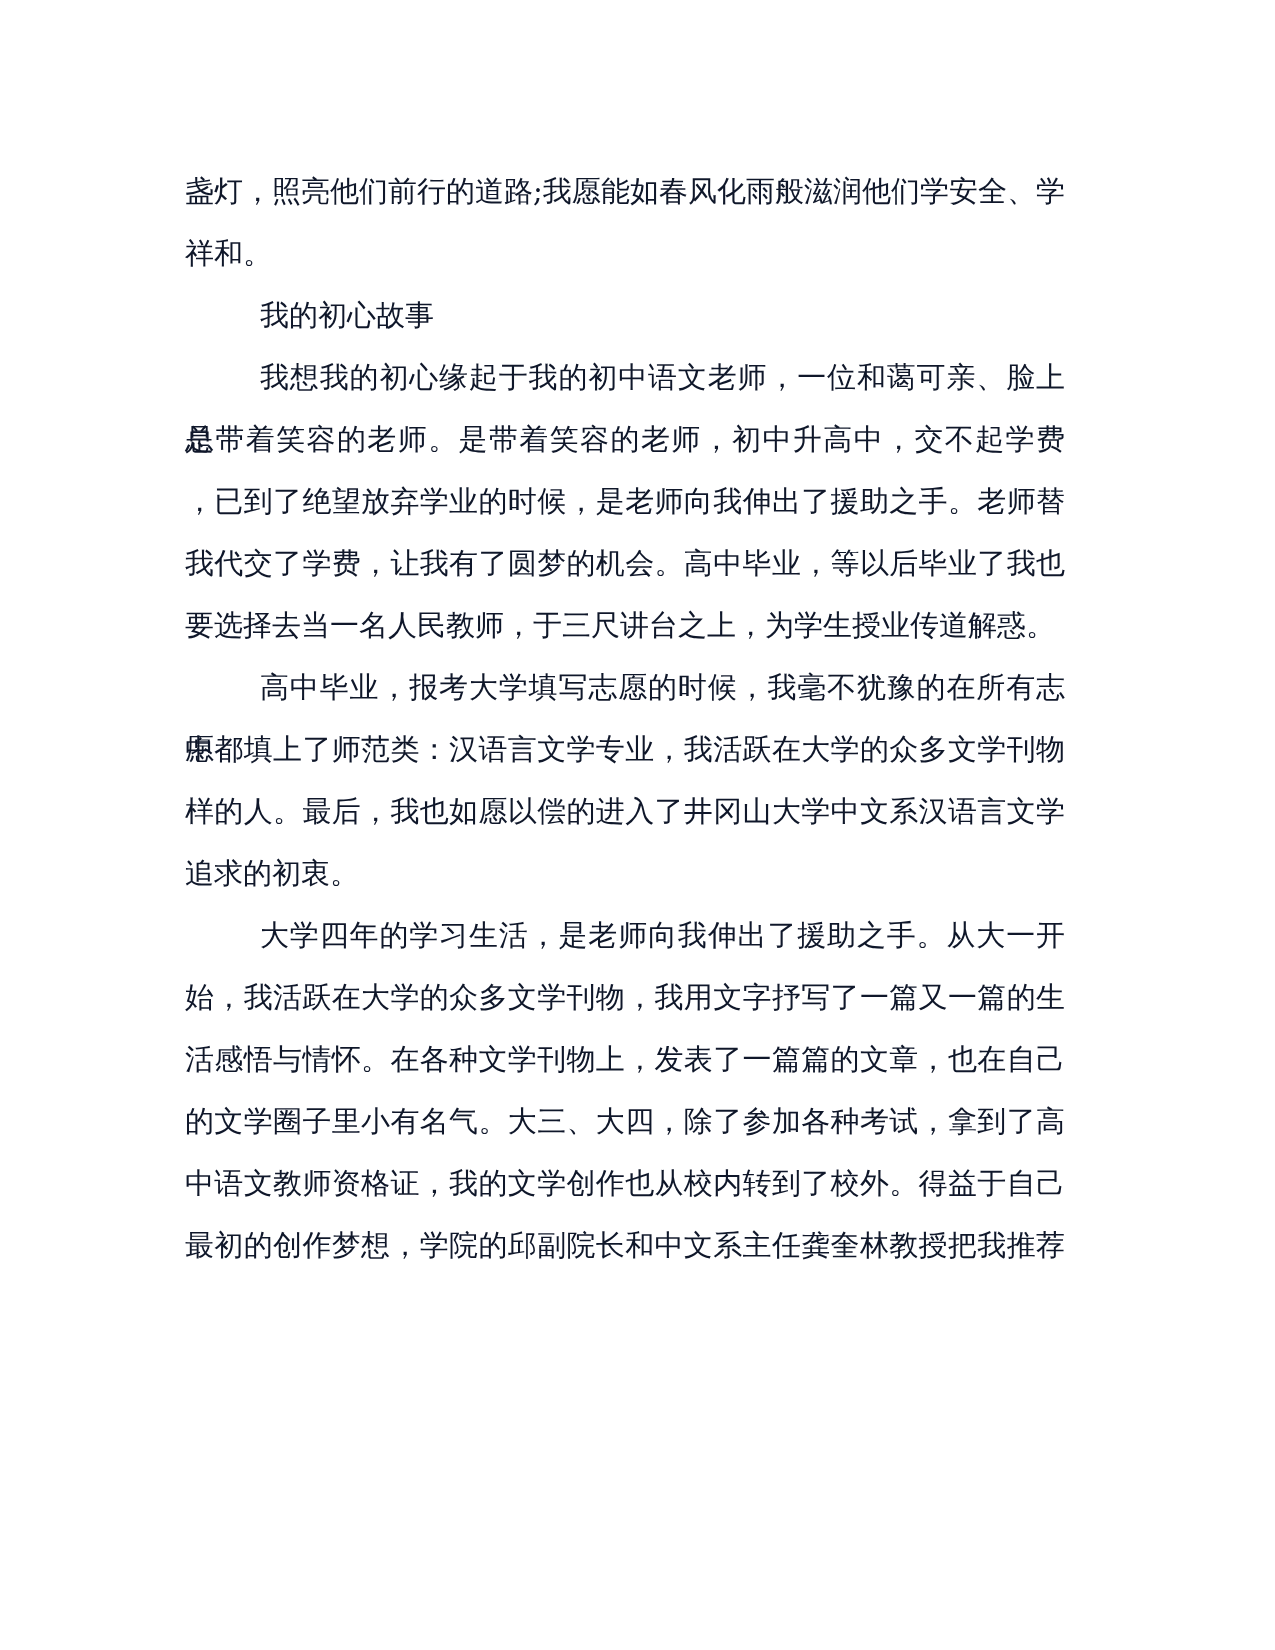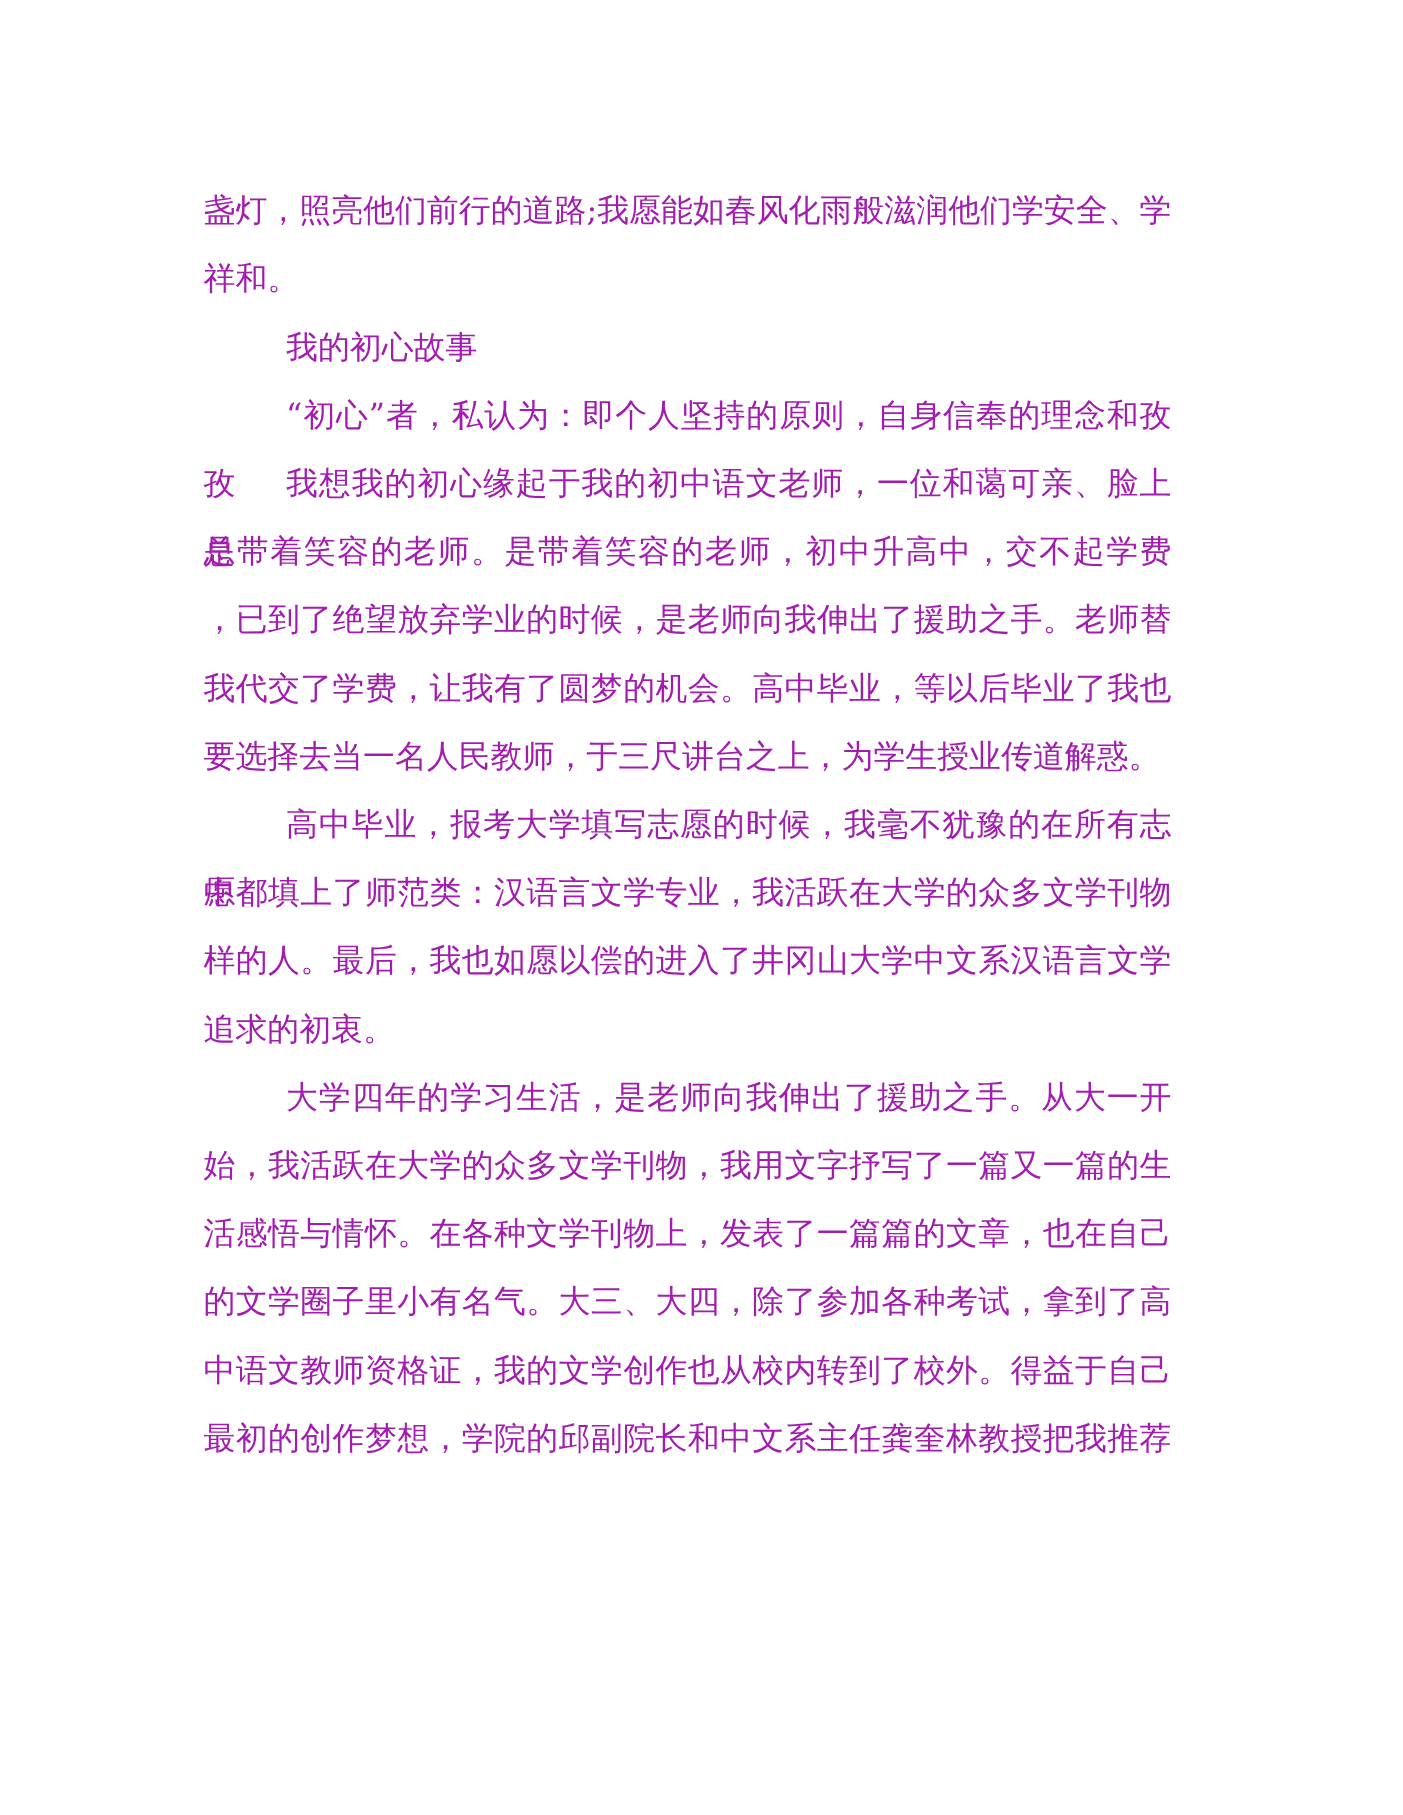--- a/index.html
+++ b/index.html
@@ -19,21 +19,21 @@
     position: absolute;
     left: 185px;
     top: 160px;
     width: 880px;
   }
   .doc-line {
     height: 62px;
     line-height: 62px;
     font-size: 29px;
     font-weight: 400;
-    color: #a21caf;
+    color: #0f172a;
     letter-spacing: 0;
     white-space: normal;
     text-align: left;
   }
   .doc-line.justify {
     text-align: justify;
     text-align-last: justify;
     text-justify: inter-character;
   }
   .doc-line.indent {
@@ -41,21 +41,20 @@
   }
 </style>
 </head>
 <body>
 
 <div class="page">
   <div class="doc-body">
       <div class="doc-line justify">盏灯，照亮他们前行的道路;我愿能如春风化雨般滋润他们学安全、学</div>
       <div class="doc-line">祥和。</div>
       <div class="doc-line indent">我的初心故事</div>
-      <div class="doc-line indent justify">“初心”者，私认为：即个人坚持的原则，自身信奉的理念和孜孜</div>
       <div class="doc-line indent justify">我想我的初心缘起于我的初中语文老师，一位和蔼可亲、脸上总</div>
       <div class="doc-line justify">是带着笑容的老师。是带着笑容的老师，初中升高中，交不起学费</div>
       <div class="doc-line justify">，已到了绝望放弃学业的时候，是老师向我伸出了援助之手。老师替</div>
       <div class="doc-line justify">我代交了学费，让我有了圆梦的机会。高中毕业，等以后毕业了我也</div>
       <div class="doc-line">要选择去当一名人民教师，于三尺讲台之上，为学生授业传道解惑。</div>
       <div class="doc-line indent justify">高中毕业，报考大学填写志愿的时候，我毫不犹豫的在所有志愿</div>
       <div class="doc-line justify">中都填上了师范类：汉语言文学专业，我活跃在大学的众多文学刊物</div>
       <div class="doc-line justify">样的人。最后，我也如愿以偿的进入了井冈山大学中文系汉语言文学</div>
       <div class="doc-line">追求的初衷。</div>
       <div class="doc-line indent justify">大学四年的学习生活，是老师向我伸出了援助之手。从大一开</div>

